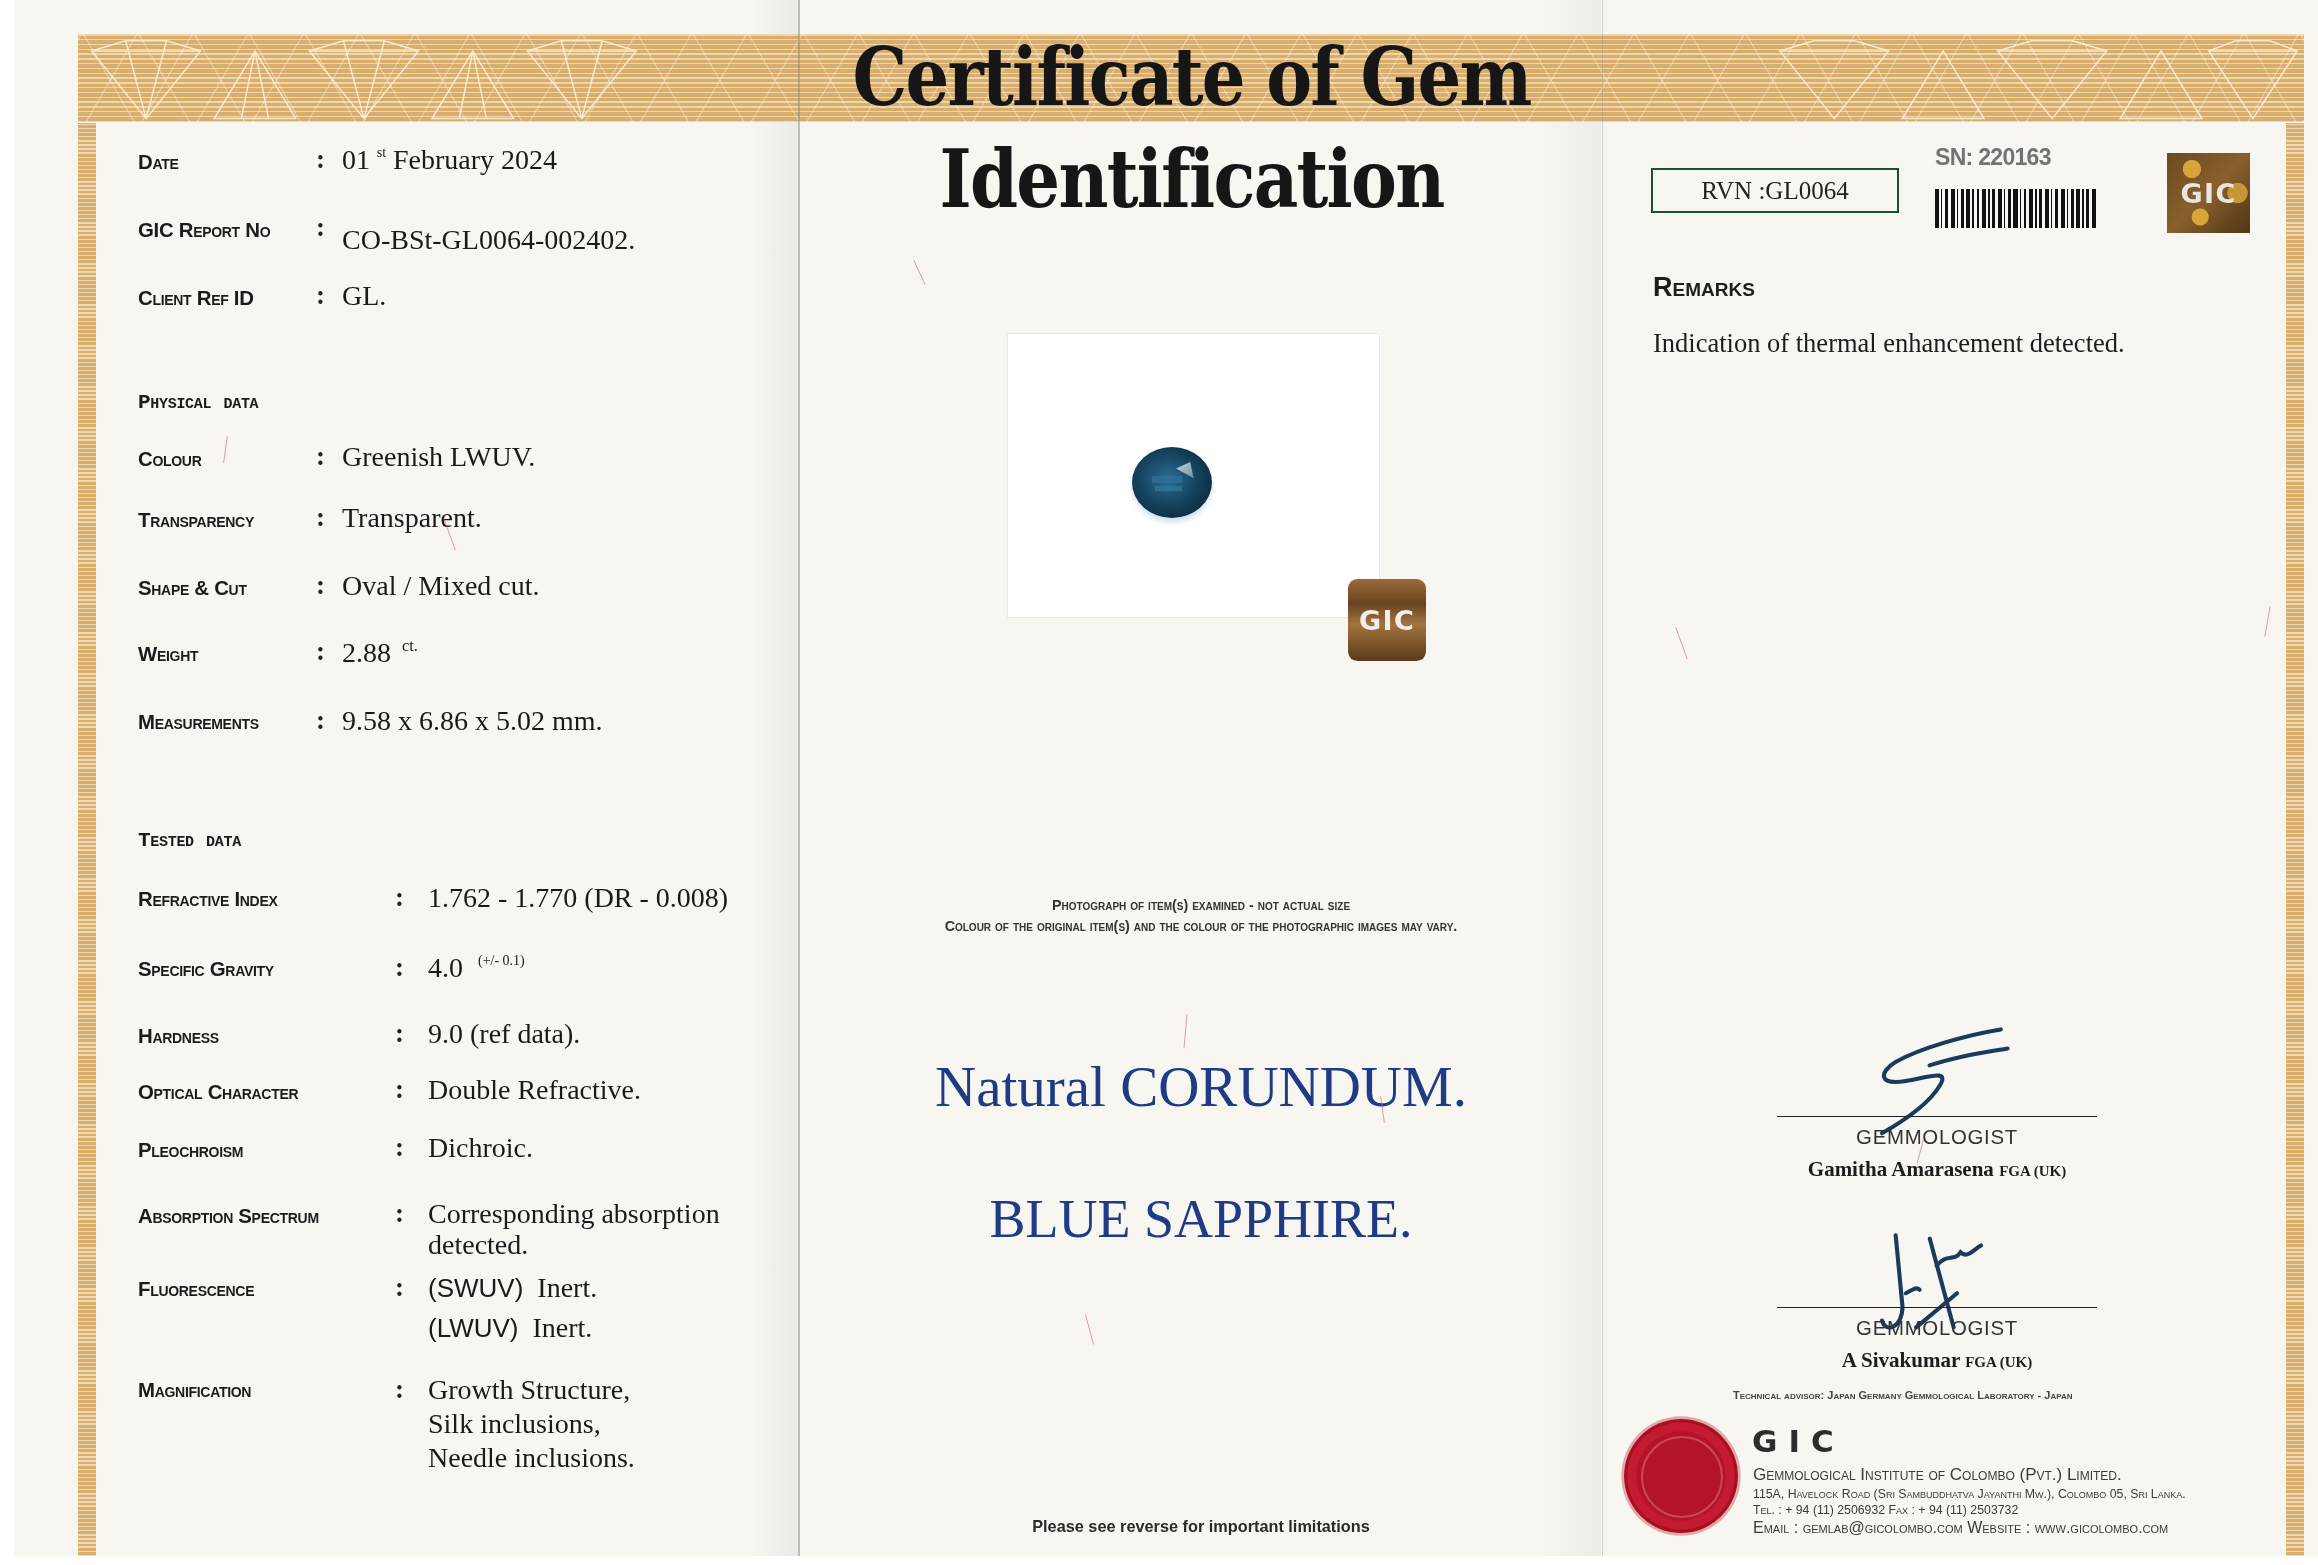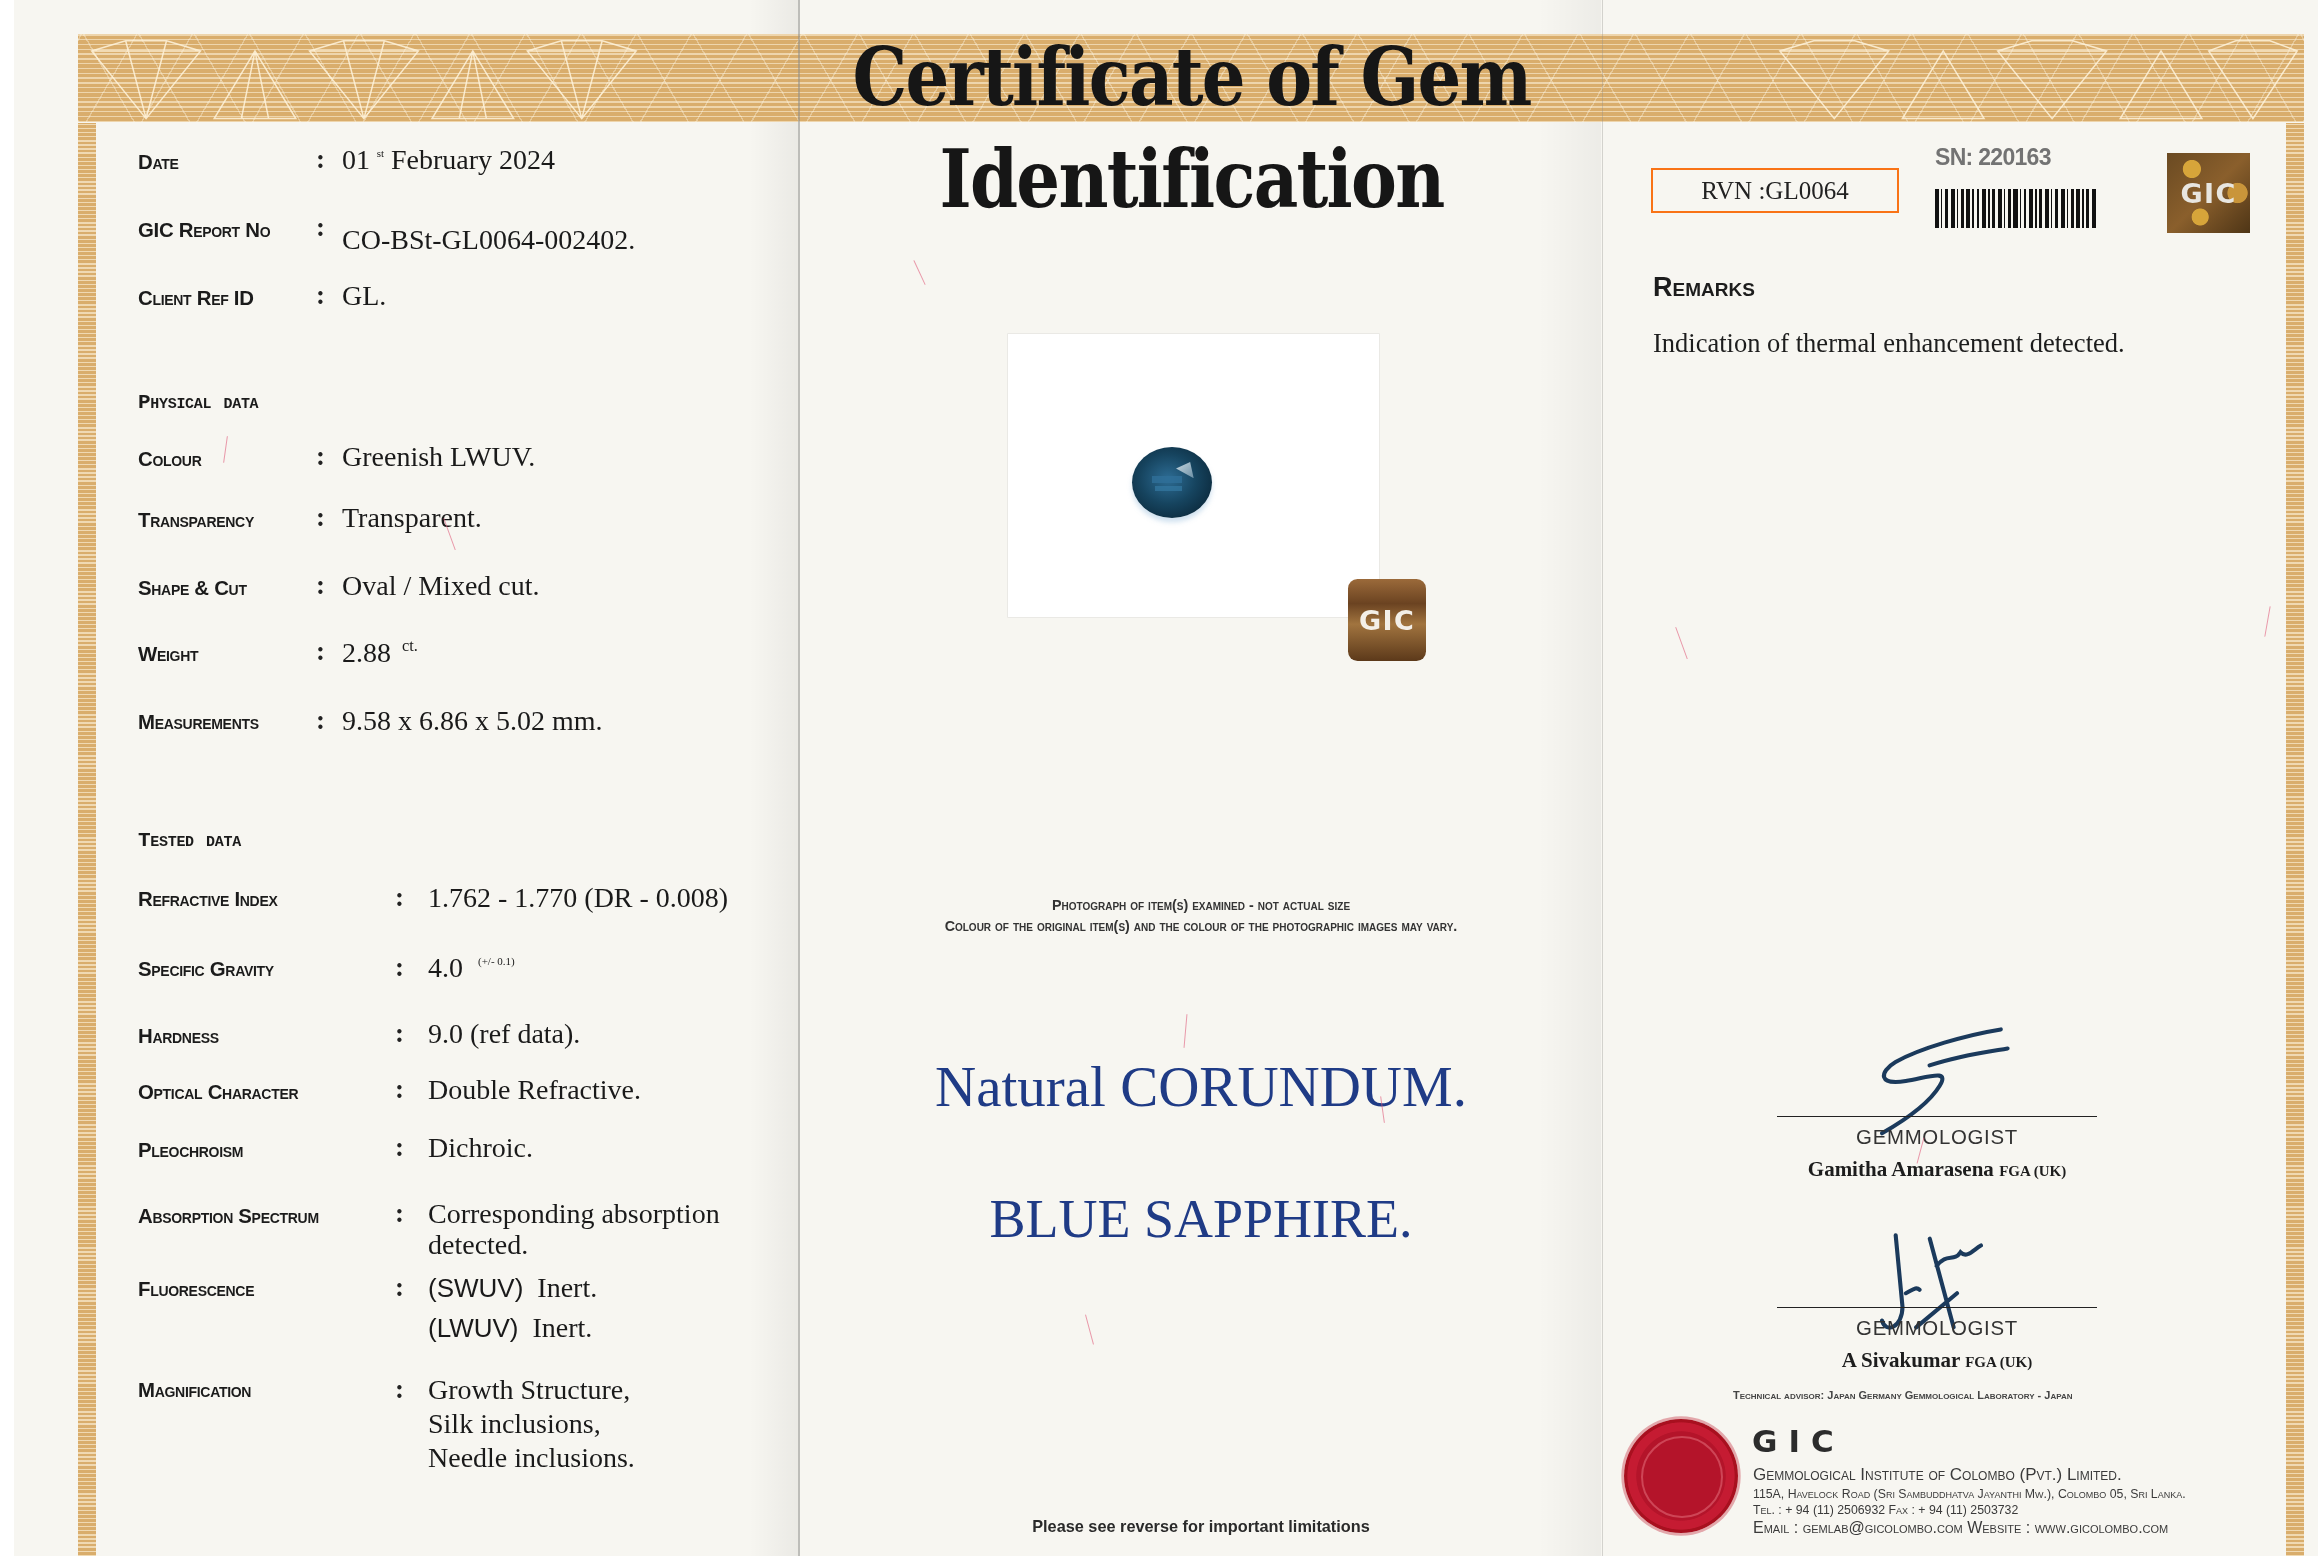--- a/index.html
+++ b/index.html
@@ -43,21 +43,21 @@
   }
 
   .lbl {
     position: absolute; font-family: "Liberation Sans", "DejaVu Sans", sans-serif;
     font-weight: bold; font-size: 20.4px; font-variant: small-caps; letter-spacing: -0.3px;
     color: #1b1b1b; white-space: nowrap;
   }
   .lbl.section { font-size: 21px; font-family: Liberation Mono, monospace; }
   .colon { position: absolute; font-size: 27px; font-weight: bold; color: #222; }
   .val { position: absolute; font-size: 28px; color: #1a1a1a; white-space: nowrap; }
-  .sup { font-size: 11px; vertical-align: 12.3px; margin: 0 6.8px; }
+  .sup { font-size: 14px; vertical-align: 12.3px; margin: 0 6.8px; }
   .sup-s { font-size: 16.3px; vertical-align: 11px; margin-left: 11px; }
 
   .photo-box { position: absolute; left: 1008px; top: 334px; width: 371px; height: 283px;
     background: #ffffff; box-shadow: 0 0 0 0.7px #e4e4e0; }
   .gem { position: absolute; left: 1132px; top: 447px; width: 80px; height: 71px; border-radius: 50%;
     background: radial-gradient(ellipse at 45% 45%, #2d6c94 0%, #16445f 45%, #0c2a3d 80%, #081d2b 100%);
     box-shadow: 0 4.1px 5.4px rgba(120,170,210,0.35); overflow: hidden; }
   .gem .facet1 { position: absolute; left: 44px; top: 15px; width: 17.7px; height: 16.3px;
     background: linear-gradient(135deg, #c6d7e0, #6c8fa5); clip-path: polygon(0 40%, 80% 0, 100% 100%); }
   .gem .facet2 { position: absolute; left: 20.4px; top: 29px; width: 30px; height: 6.8px; background: #2f6f99; opacity: .8; }
@@ -71,21 +71,21 @@
     font-family: "Liberation Sans", "DejaVu Sans", sans-serif; font-variant: small-caps; font-weight: bold;
     font-size: 14.3px; color: #333; white-space: nowrap; }
   .ident { position: absolute; left: 803px; width: 796px; text-align: center; color: #1f3b86;
     font-family: "Liberation Serif", serif; white-space: nowrap; }
   .ident.l1 { top: 1054px; font-size: 57px; }
   .ident.l2 { top: 1188px; font-size: 54px; }
   .footer-note { position: absolute; left: 803px; width: 796px; top: 1517px; text-align: center;
     font-family: "Liberation Sans", sans-serif; font-weight: bold; font-size: 16.3px; color: #2a2a2a; }
 
   .rvn-box { position: absolute; left: 1651px; top: 168px; width: 244px; height: 41px;
-    border: 2px solid #f97316; display: flex; align-items: center; justify-content: center;
+    border: 2px solid #14532d; display: flex; align-items: center; justify-content: center;
     font-size: 25px; color: #222; }
   .sn { position: absolute; left: 1935px; top: 144px; font-family: "Liberation Sans", sans-serif;
     font-weight: bold; font-size: 23px; color: #737373; letter-spacing: -0.7px; }
   .barcode { position: absolute; left: 1935px; top: 189px; width: 163px; height: 39px;
     background: repeating-linear-gradient(90deg, #111 0 4.1px, transparent 4.1px 6.1px, #111 6.1px 7.5px, transparent 7.5px 10.2px, #111 10.2px 13px, transparent 13px 15.7px); }
   .hologram { position: absolute; left: 2167px; top: 153px; width: 83px; height: 80px;
     background: radial-gradient(circle at 30% 20%, #d7a53a 0 10%, transparent 11%),
                 radial-gradient(circle at 40% 80%, #d7a53a 0 10%, transparent 11%),
                 radial-gradient(circle at 85% 50%, #c9953a 0 12%, transparent 13%),
                 linear-gradient(135deg, #6a4a22, #8a5f2c 50%, #4e3516);

